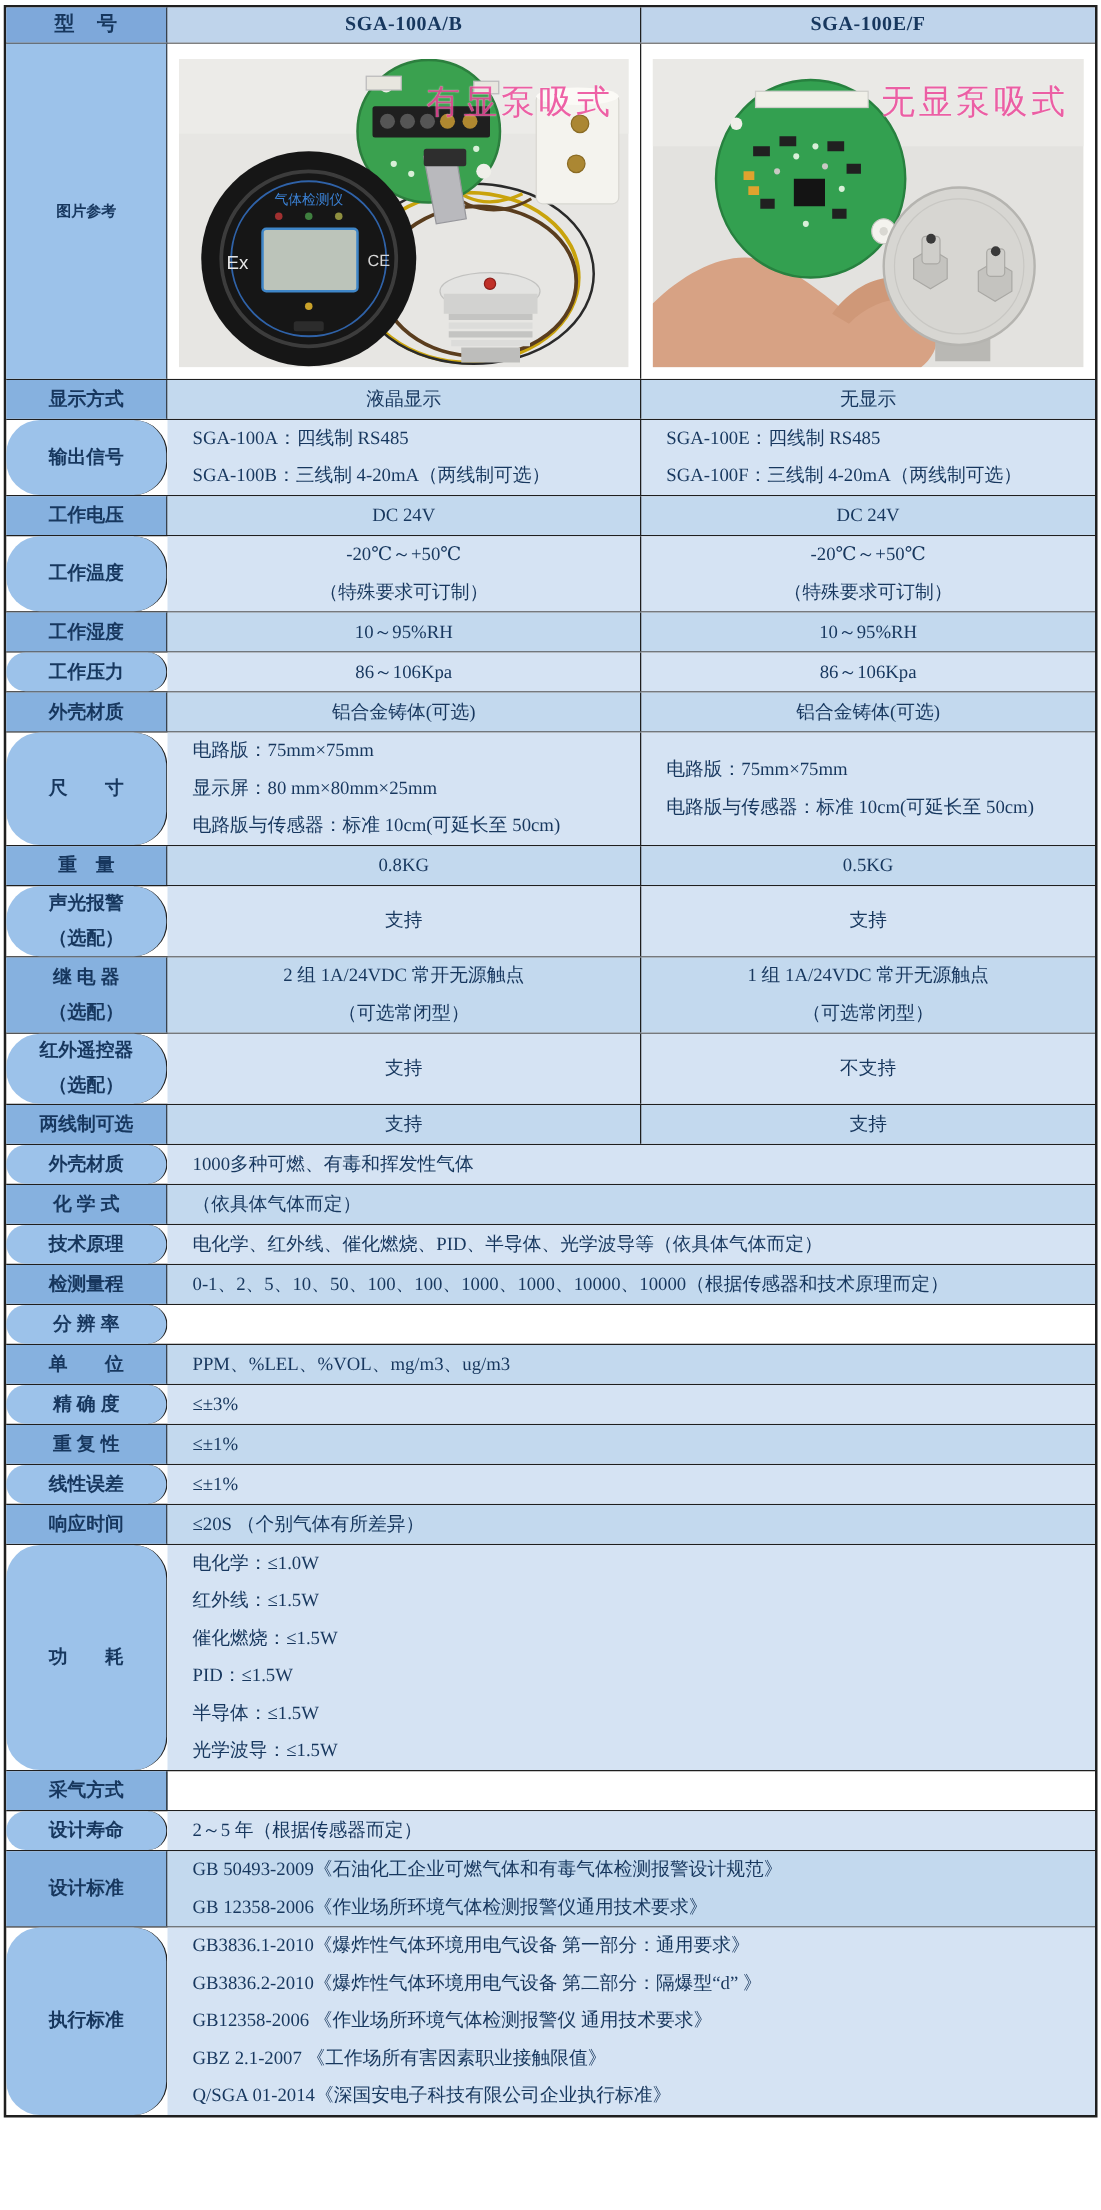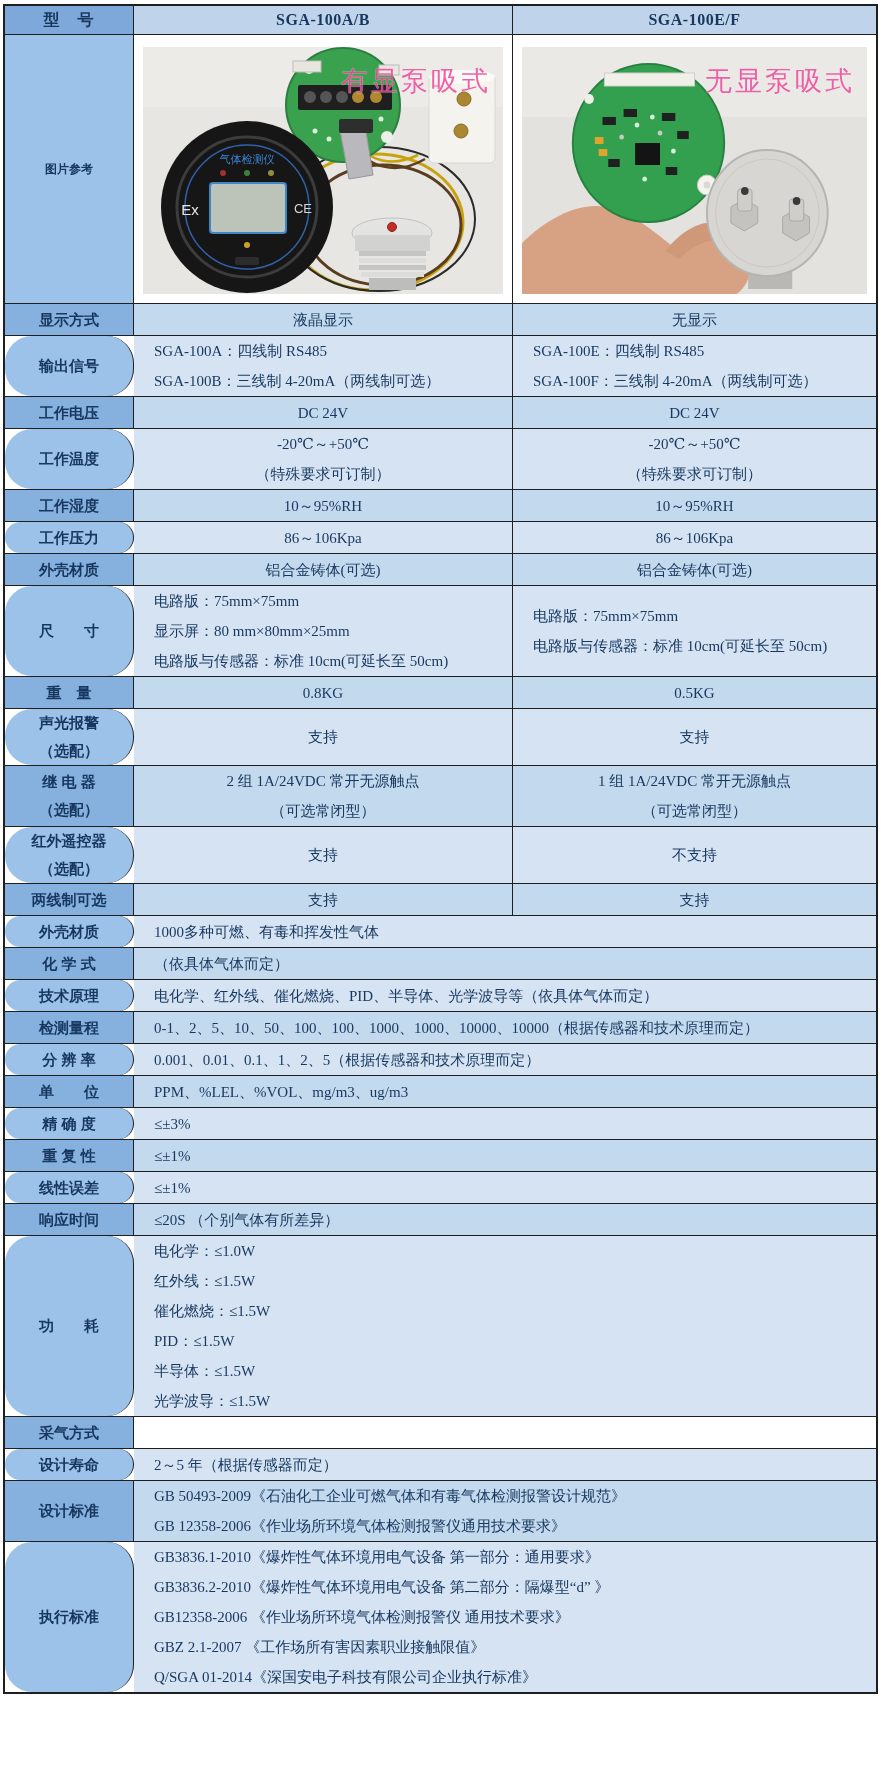--- a/index.html
+++ b/index.html
@@ -401,23 +401,20 @@
           <div class="line">检测量程</div>
         </div>
         <div class="cell value-cell align-left">
           <div class="line">0-1、2、5、10、50、100、100、1000、1000、10000、10000（根据传感器和技术原理而定）</div>
         </div>
       </div>
       <div class="row shade-b span">
         <div class="cell label-cell">
           <div class="line">分 辨 率</div>
         </div>
-        <div class="cell value-cell align-left">
-          <div class="line">0.001、0.01、0.1、1、2、5（根据传感器和技术原理而定）</div>
-        </div>
       </div>
       <div class="row shade-a span">
         <div class="cell label-cell">
           <div class="line">单　　位</div>
         </div>
         <div class="cell value-cell align-left">
           <div class="line">PPM、%LEL、%VOL、mg/m3、ug/m3</div>
         </div>
       </div>
       <div class="row shade-b span">

